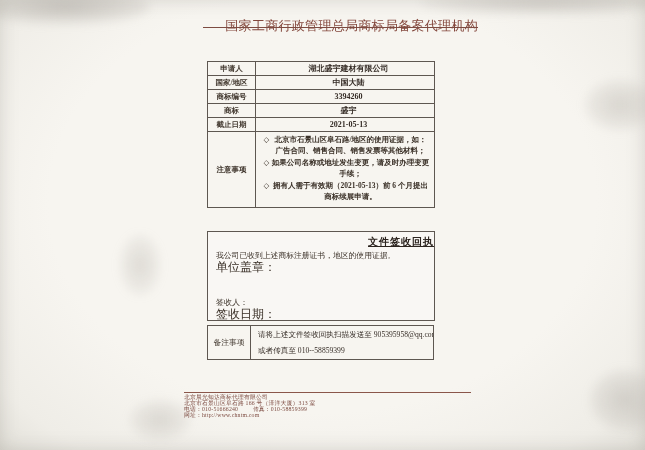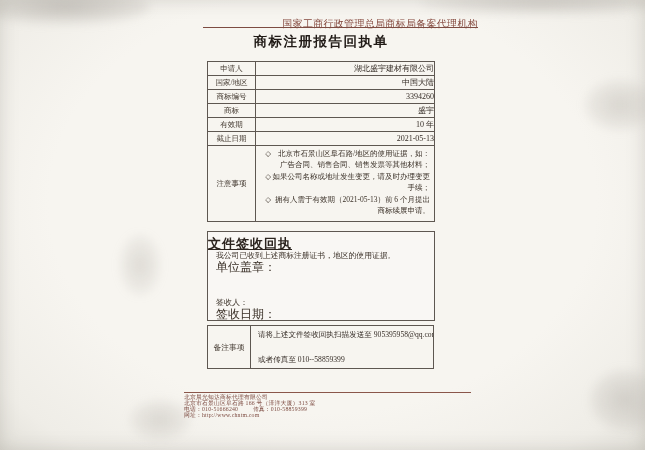--- a/index.html
+++ b/index.html
@@ -19,80 +19,80 @@
   .smudge{position:absolute;border-radius:50%;filter:blur(5px);pointer-events:none;}
   .s1{left:-20px;top:-10px;width:170px;height:34px;background:radial-gradient(rgba(150,145,138,.45),rgba(150,145,138,0));}
   .s2{left:420px;top:-8px;width:240px;height:22px;background:radial-gradient(rgba(160,155,148,.40),rgba(160,155,148,0));}
   .s3{left:585px;top:80px;width:70px;height:50px;background:radial-gradient(rgba(165,160,152,.35),rgba(165,160,152,0));}
   .s4{left:120px;top:235px;width:40px;height:60px;background:radial-gradient(rgba(165,160,152,.30),rgba(165,160,152,0));}
   .s5{left:590px;top:370px;width:70px;height:60px;background:radial-gradient(rgba(160,155,148,.38),rgba(160,155,148,0));}
   .s6{left:130px;top:400px;width:60px;height:40px;background:radial-gradient(rgba(160,155,148,.30),rgba(160,155,148,0));}
 
   .agency-note{
     position:absolute;top:17px;left:203px;width:275px;
-    text-align:right;font-size:10px;letter-spacing:.3px;
+    text-align:right;font-size:13px;letter-spacing:.3px;
     color:#84483d;white-space:nowrap;
   }
   .header-rule{
     position:absolute;top:27px;left:203px;width:275px;height:1px;
     background:#7d4b41;
   }
   .doc-title{
     position:absolute;top:33px;left:121px;width:400px;margin:0;
     text-align:center;font-size:13.5px;font-weight:bold;letter-spacing:1.5px;
     color:#211b17;
   }
 
   table{border-collapse:collapse;table-layout:fixed;}
   .info-table{
-    position:absolute;left:207px;top:61px;width:228px;
+    position:absolute;left:207px;top:61px;width:228px;font-weight:bold;
   }
   .info-table td{
     border:1px solid #5e5751;
     font-size:8px;line-height:9px;
     overflow:hidden;
   }
   .info-table .lbl{
     width:45px;text-align:center;vertical-align:middle;
     padding:0 1px;font-size:7.5px;color:#42382f;
   }
   .info-table .val{
-    padding:2px 0 2px 7px;text-align:right;vertical-align:middle;color:#352c26;
+    padding:2px 0 2px 7px;text-align:center;vertical-align:middle;color:#352c26;
   }
   .info-table tr{height:14px;}
   .info-table tr.notes-row{height:57px;}
   .notes{padding:3px 4px 3px 6px !important;}
   .note{display:flex;margin:0 0 2px 0;font-size:7.5px;line-height:10.5px;color:#3a3027;}
   .note .bullet{flex:0 0 9px;}
   .note .ntext{flex:1;}
 
   .receipt-box{
     position:absolute;left:207px;top:231px;width:226px;height:88px;
     border:1px solid #5e5751;background:rgba(255,255,255,.25);
   }
   .receipt-title{
-    position:absolute;top:3px;left:0;width:100%;text-align:left;
-    font-size:13px;font-weight:bold;text-decoration:underline;
+    position:absolute;top:3px;left:0;width:100%;text-align:right;
+    font-size:10px;font-weight:bold;text-decoration:underline;
     letter-spacing:1px;color:#2c241f;
   }
   .receipt-confirm{position:absolute;top:18px;left:8px;font-size:7.8px;color:#3a3027;white-space:nowrap;}
   .stamp-label{position:absolute;top:27px;left:8px;font-size:12px;color:#3a3027;font-family:Liberation Mono, monospace;}
   .signer-label{position:absolute;top:65px;left:8px;font-size:8px;color:#3a3027;}
   .sign-date-label{position:absolute;top:74px;left:8px;font-size:12px;color:#3a3027;}
 
   .remarks-box{
     position:absolute;left:207px;top:325px;width:227px;
   }
   .remarks-box td{border:1px solid #5e5751;overflow:hidden;}
   .remarks-box .lbl{
     width:40px;text-align:center;font-size:7.8px;color:#42382f;vertical-align:middle;
   }
   .remarks-box .content{padding:4px 2px 4px 7px;vertical-align:middle;}
   .remark-line{font-size:7.6px;line-height:9px;color:#352c26;white-space:nowrap;}
-  .remark-line + .remark-line{margin-top:16px;}
+  .remark-line + .remark-line{margin-top:7px;}
 
   .footer-rule{
     position:absolute;left:184px;top:392px;width:287px;height:1px;background:#8a564a;
   }
   .footer{
     position:absolute;left:184px;top:394px;width:300px;
     font-size:5.8px;line-height:6.1px;color:#7d4b41;letter-spacing:.2px;
   }
   .footer div{white-space:nowrap;}
   .footer .telfax span{display:inline-block;}
@@ -105,43 +105,38 @@
 
   <div class="smudge s1"></div>
   <div class="smudge s2"></div>
   <div class="smudge s3"></div>
   <div class="smudge s4"></div>
   <div class="smudge s5"></div>
   <div class="smudge s6"></div>
 
   <div class="agency-note">国家工商行政管理总局商标局备案代理机构</div>
   <div class="header-rule"></div>
-  <h1 class="doc-title">商标注册报告回执单</h1>
 
   <table class="info-table">
     <tbody>
       <tr>
         <td class="lbl">申请人</td>
         <td class="val">湖北盛宇建材有限公司</td>
       </tr>
       <tr>
         <td class="lbl">国家/地区</td>
         <td class="val">中国大陆</td>
       </tr>
       <tr>
         <td class="lbl">商标编号</td>
         <td class="val">3394260</td>
       </tr>
       <tr>
         <td class="lbl">商标</td>
         <td class="val">盛宇</td>
-      </tr>
-      <tr>
-        <td class="lbl">有效期</td>
-        <td class="val">10 年</td>
       </tr>
       <tr>
         <td class="lbl">截止日期</td>
         <td class="val">2021-05-13</td>
       </tr>
       <tr class="notes-row">
         <td class="lbl">注意事项</td>
         <td class="val notes">
           <div class="note">
             <span class="bullet">◇</span>

